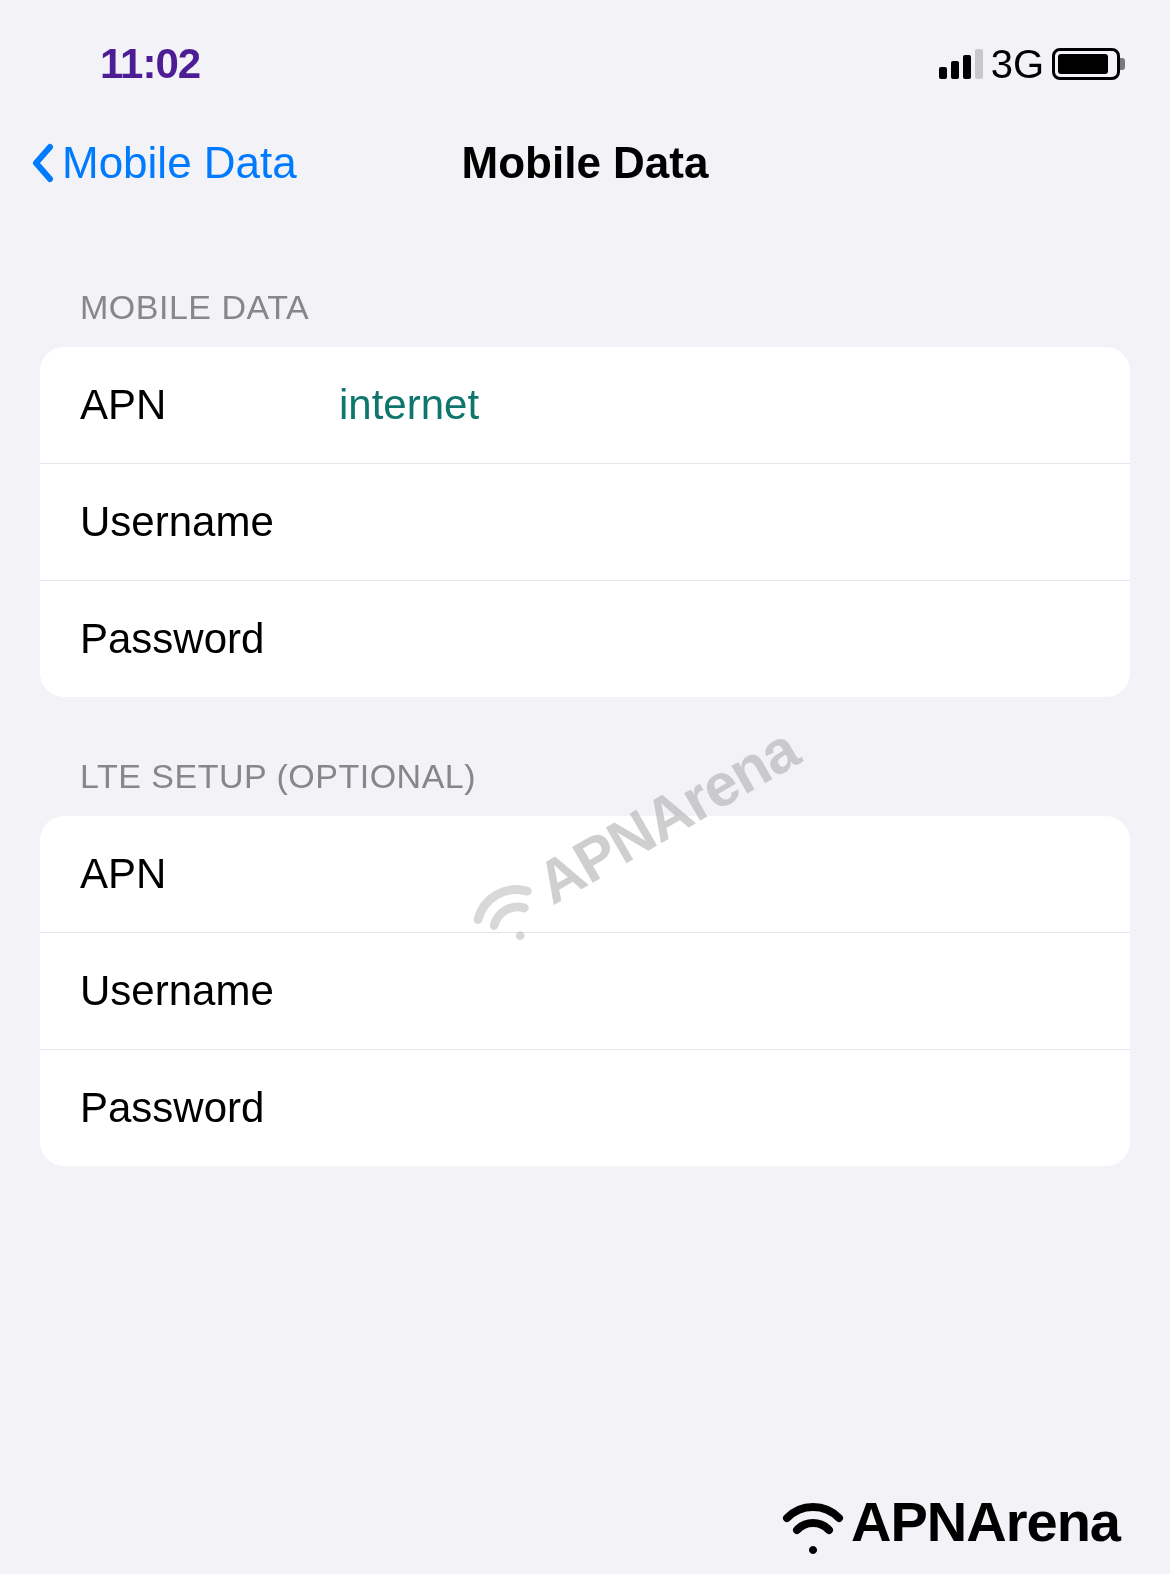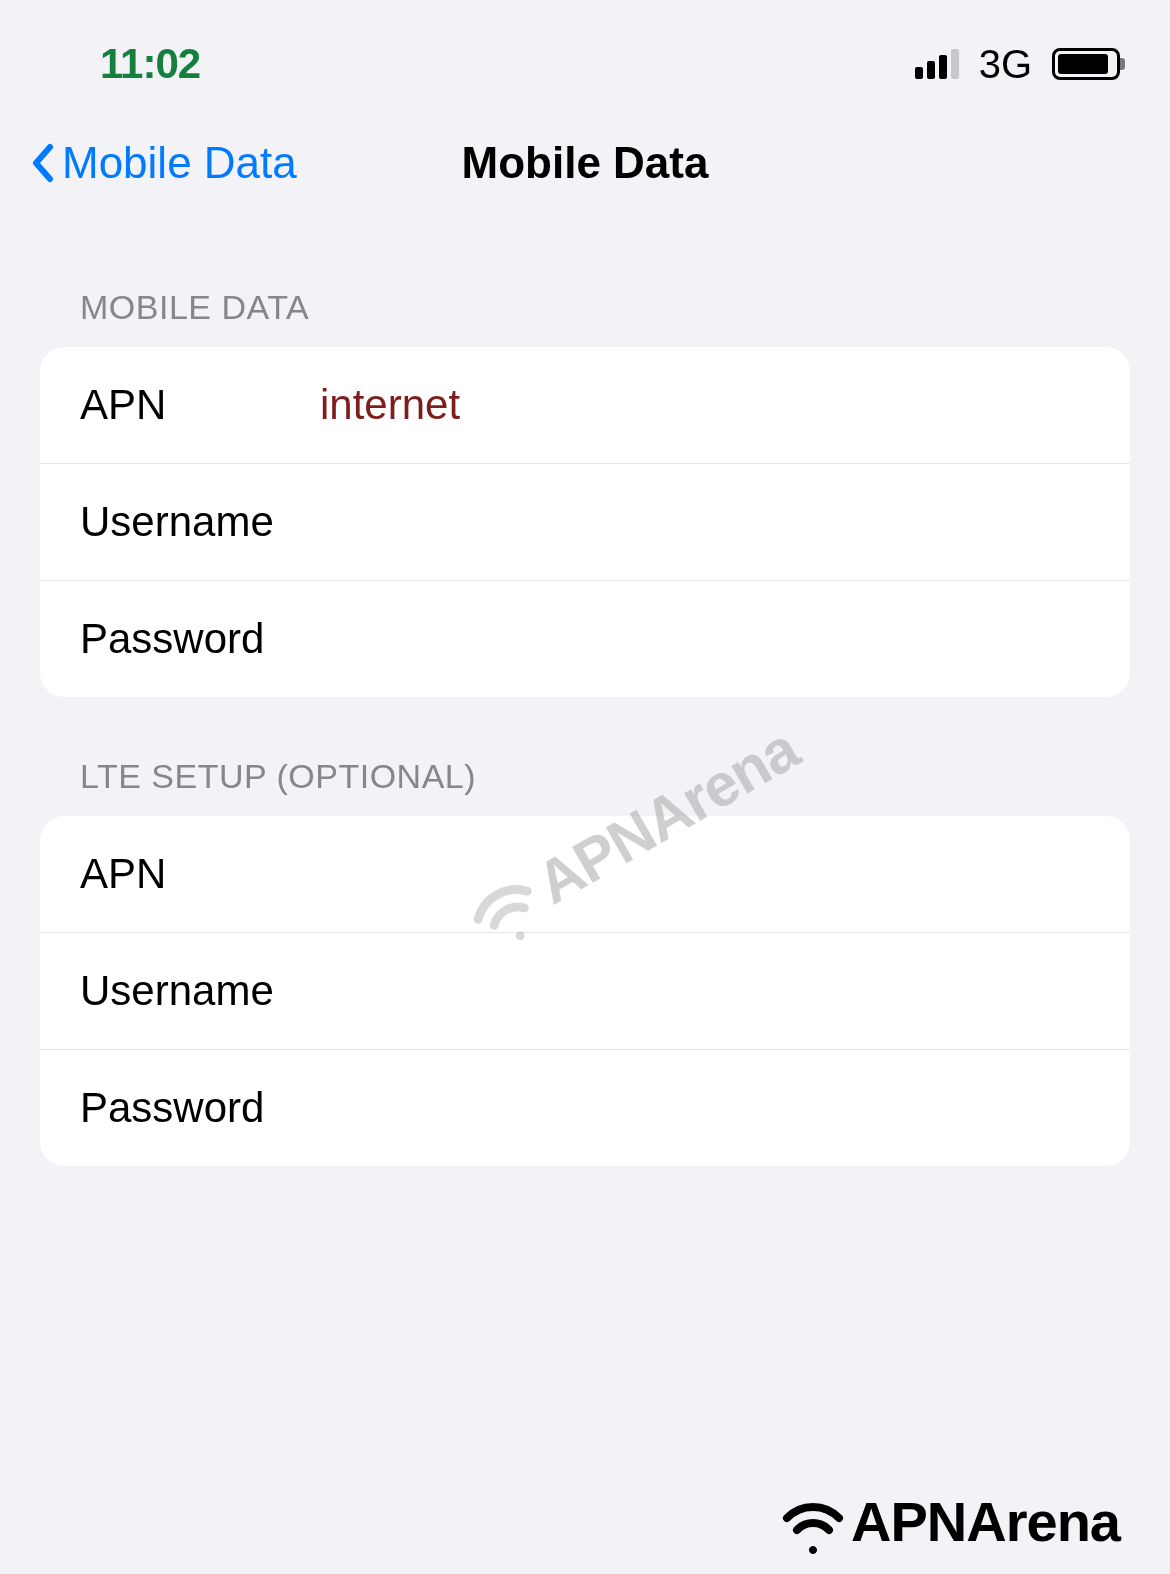--- a/index.html
+++ b/index.html
@@ -18,27 +18,27 @@
     }
     .status-bar {
       display: flex;
       justify-content: space-between;
       align-items: center;
       padding: 40px 50px 20px 100px;
     }
     .status-time {
       font-size: 42px;
       font-weight: 600;
-      color: #15803d;
+      color: #4c1d95;
       letter-spacing: -1px;
     }
     .status-right {
       display: flex;
       align-items: center;
-      gap: 20px;
+      gap: 8px;
     }
     .signal-bars {
       display: flex;
       align-items: flex-end;
       gap: 4px;
     }
     .signal-bar {
       width: 8px;
       background: #000;
       border-radius: 2px;
@@ -130,26 +130,27 @@
     }
     .row:last-child { border-bottom: none; }
     .row-label {
       font-size: 42px;
       color: #000;
       width: 240px;
       flex-shrink: 0;
     }
     .row-input {
       font-size: 42px;
-      color: #7f1d1d;
+      color: #0f766e;
       border: none;
       outline: none;
       flex: 1;
       background: transparent;
       font-family: inherit;
+      margin-left: 19px;
     }
     .watermark-center {
       position: absolute;
       top: 800px;
       left: 450px;
       transform: rotate(-30deg);
       font-size: 60px;
       font-weight: 700;
       color: #b0b0b0;
       opacity: 0.6;

